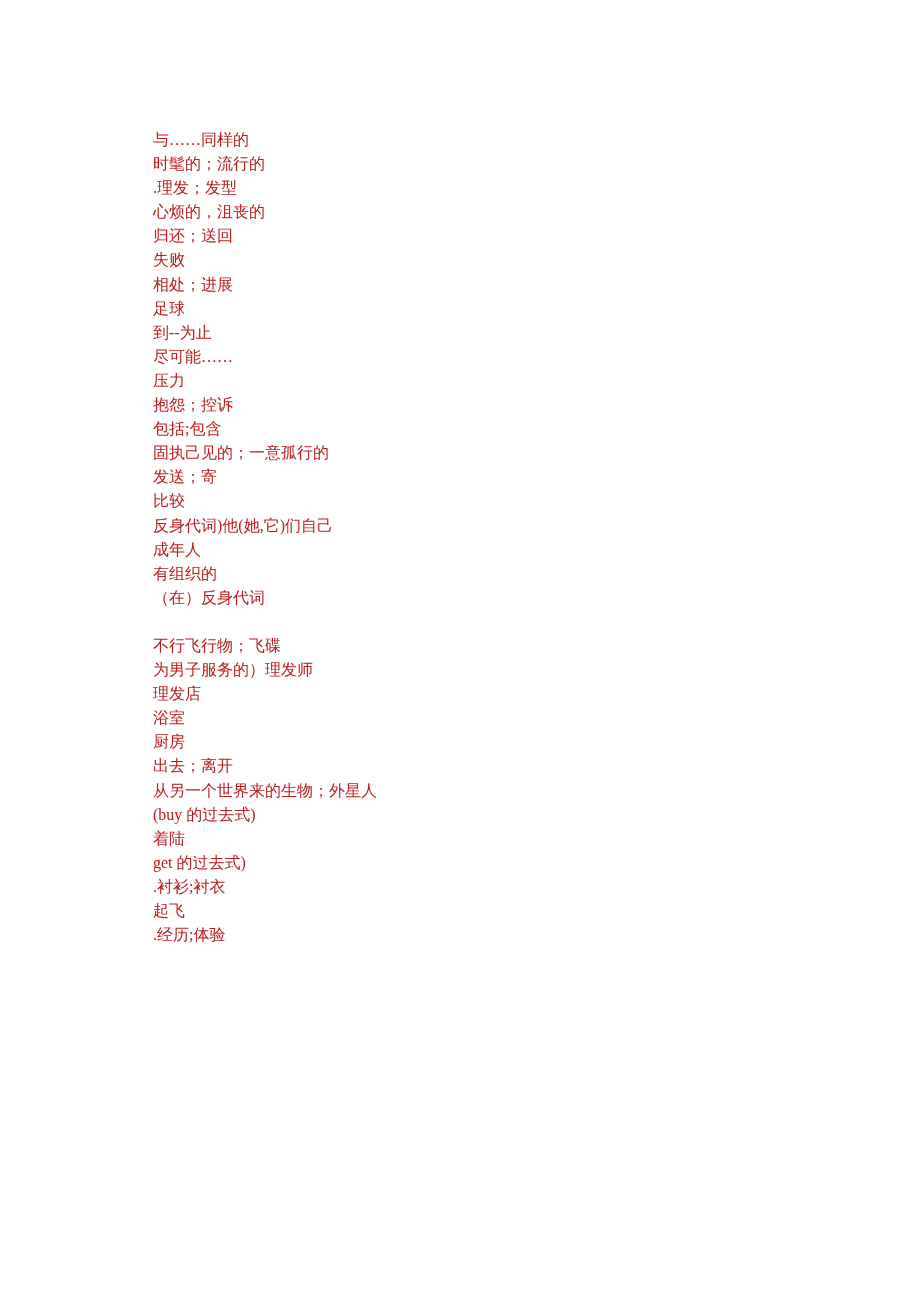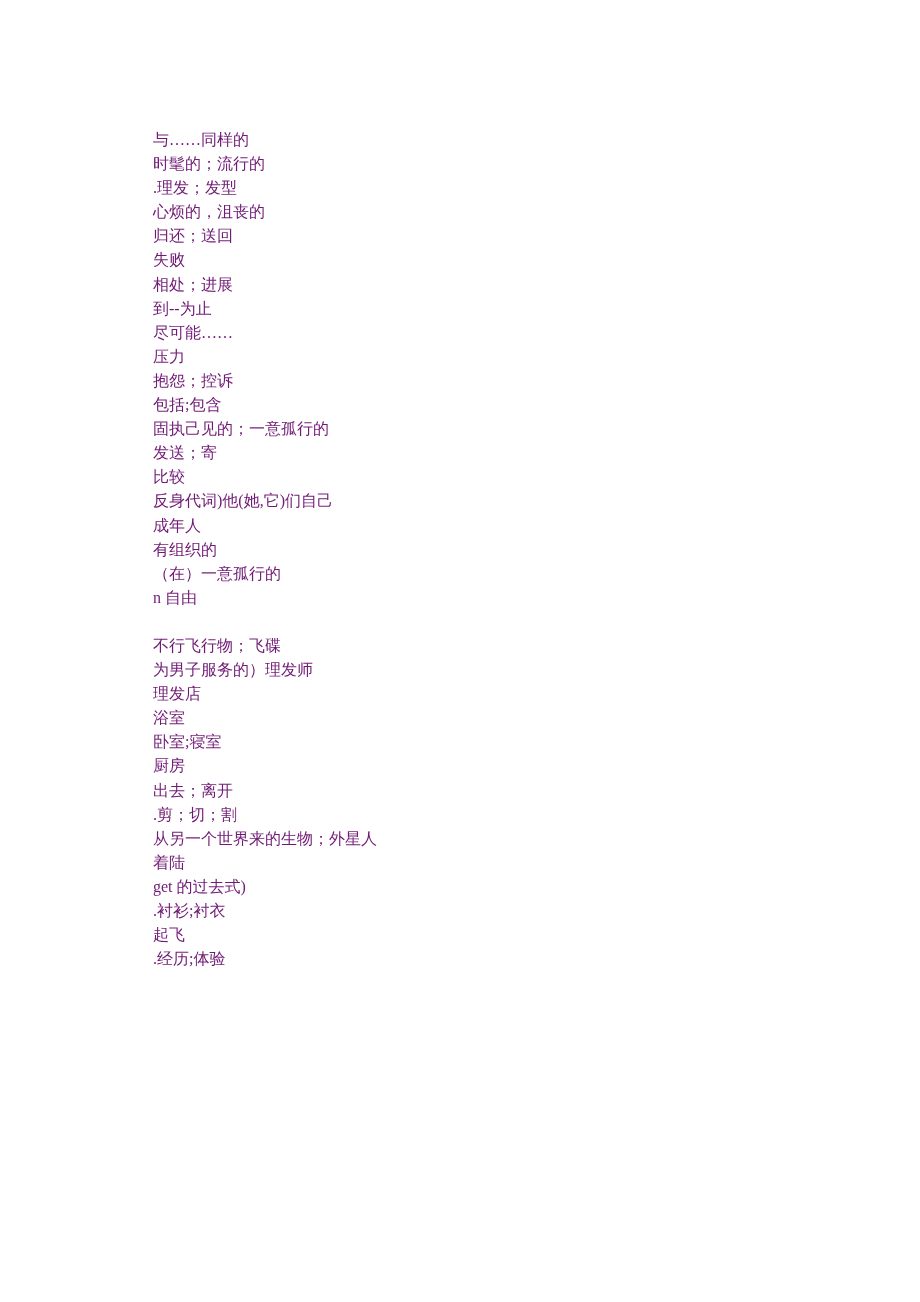--- a/index.html
+++ b/index.html
@@ -9,62 +9,61 @@
     font-family: "SimSun", "宋体", serif;
     width: 920px;
   }
   .page {
     padding: 128px 0 0 153px;
     width: 620px;
   }
   .line {
     font-size: 16px;
     line-height: 24.1px;
-    color: #701a75;
+    color: #b91c1c;
     white-space: pre;
     font-family: Liberation Serif, serif;
   }
   .blank {
     height: 24.1px;
   }
 </style>
 </head>
 <body>
 
 <div class="page">
   <div id="content">
       <div class="line">与……同样的</div>
       <div class="line">时髦的；流行的</div>
       <div class="line">.理发；发型</div>
       <div class="line">心烦的，沮丧的</div>
       <div class="line">归还；送回</div>
       <div class="line">失败</div>
       <div class="line">相处；进展</div>
+      <div class="line">足球</div>
       <div class="line">到--为止</div>
       <div class="line">尽可能……</div>
       <div class="line">压力</div>
       <div class="line">抱怨；控诉</div>
       <div class="line">包括;包含</div>
       <div class="line">固执己见的；一意孤行的</div>
       <div class="line">发送；寄</div>
       <div class="line">比较</div>
       <div class="line">反身代词)他(她,它)们自己</div>
       <div class="line">成年人</div>
       <div class="line">有组织的</div>
-      <div class="line">（在）一意孤行的</div>
-      <div class="line">n 自由</div>
+      <div class="line">（在）反身代词</div>
       <div class="blank"></div>
       <div class="line">不行飞行物；飞碟</div>
       <div class="line">为男子服务的）理发师</div>
       <div class="line">理发店</div>
       <div class="line">浴室</div>
-      <div class="line">卧室;寝室</div>
       <div class="line">厨房</div>
       <div class="line">出去；离开</div>
-      <div class="line">.剪；切；割</div>
       <div class="line">从另一个世界来的生物；外星人</div>
+      <div class="line">(buy 的过去式)</div>
       <div class="line">着陆</div>
       <div class="line">get 的过去式)</div>
       <div class="line">.衬衫;衬衣</div>
       <div class="line">起飞</div>
       <div class="line">.经历;体验</div>
     </div>
 </div>
 
 </body></html>

